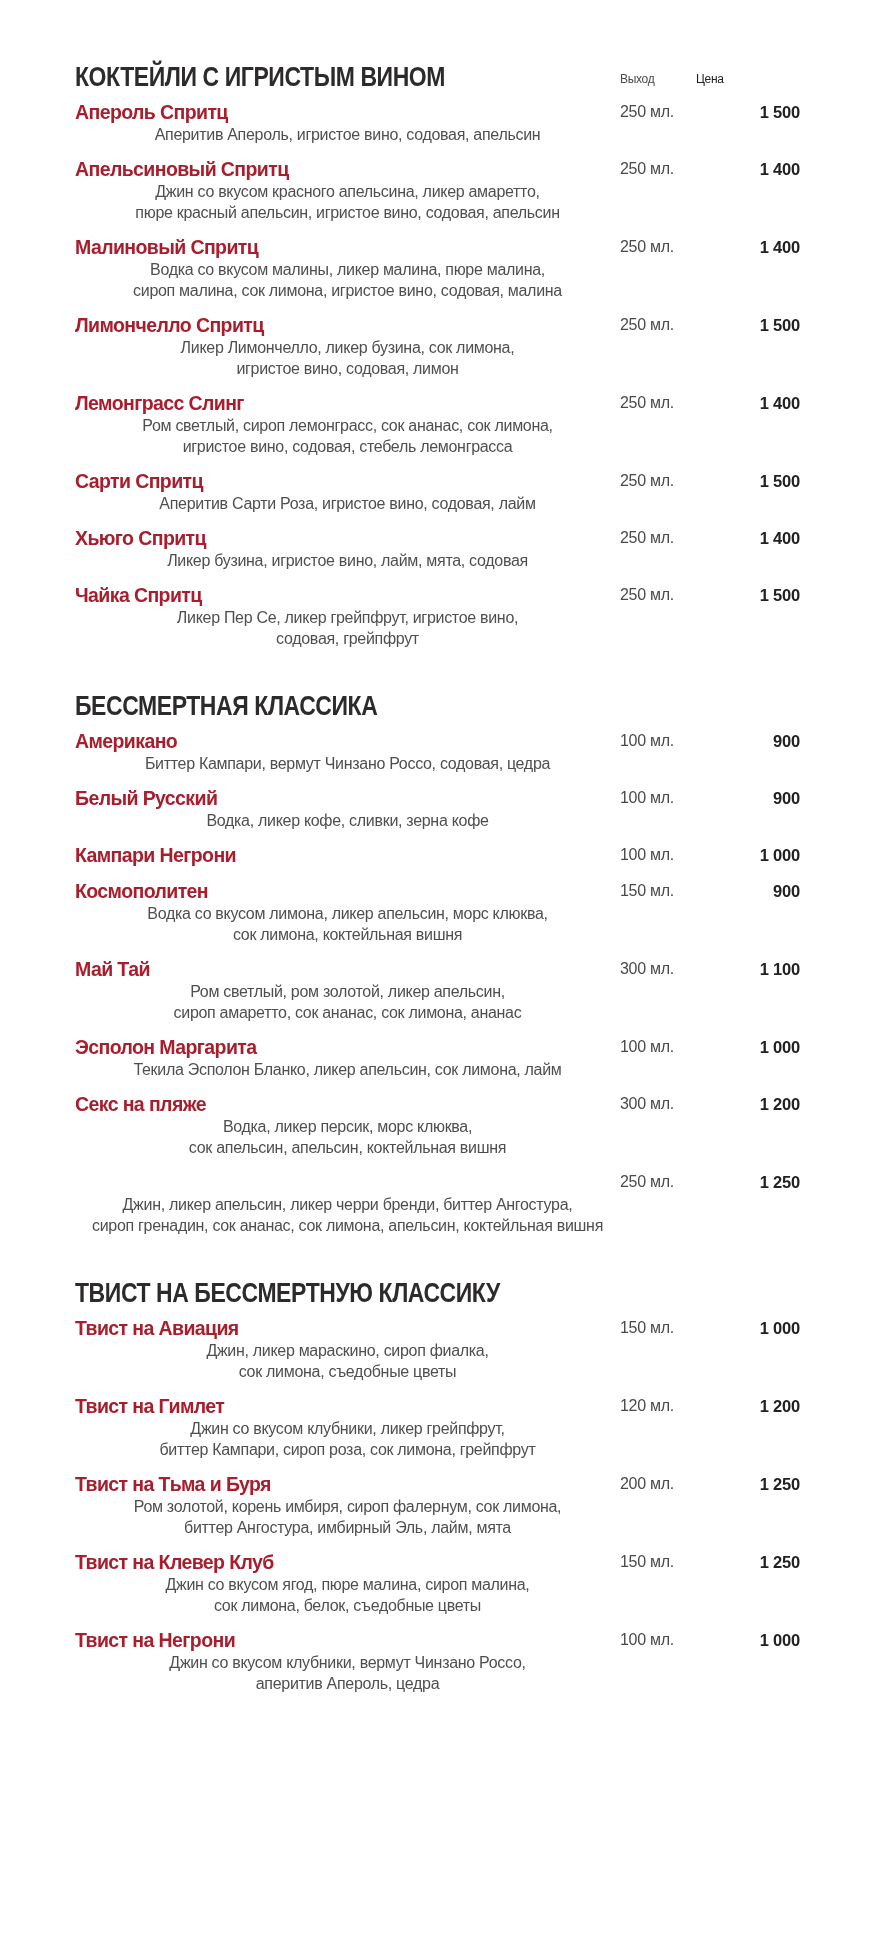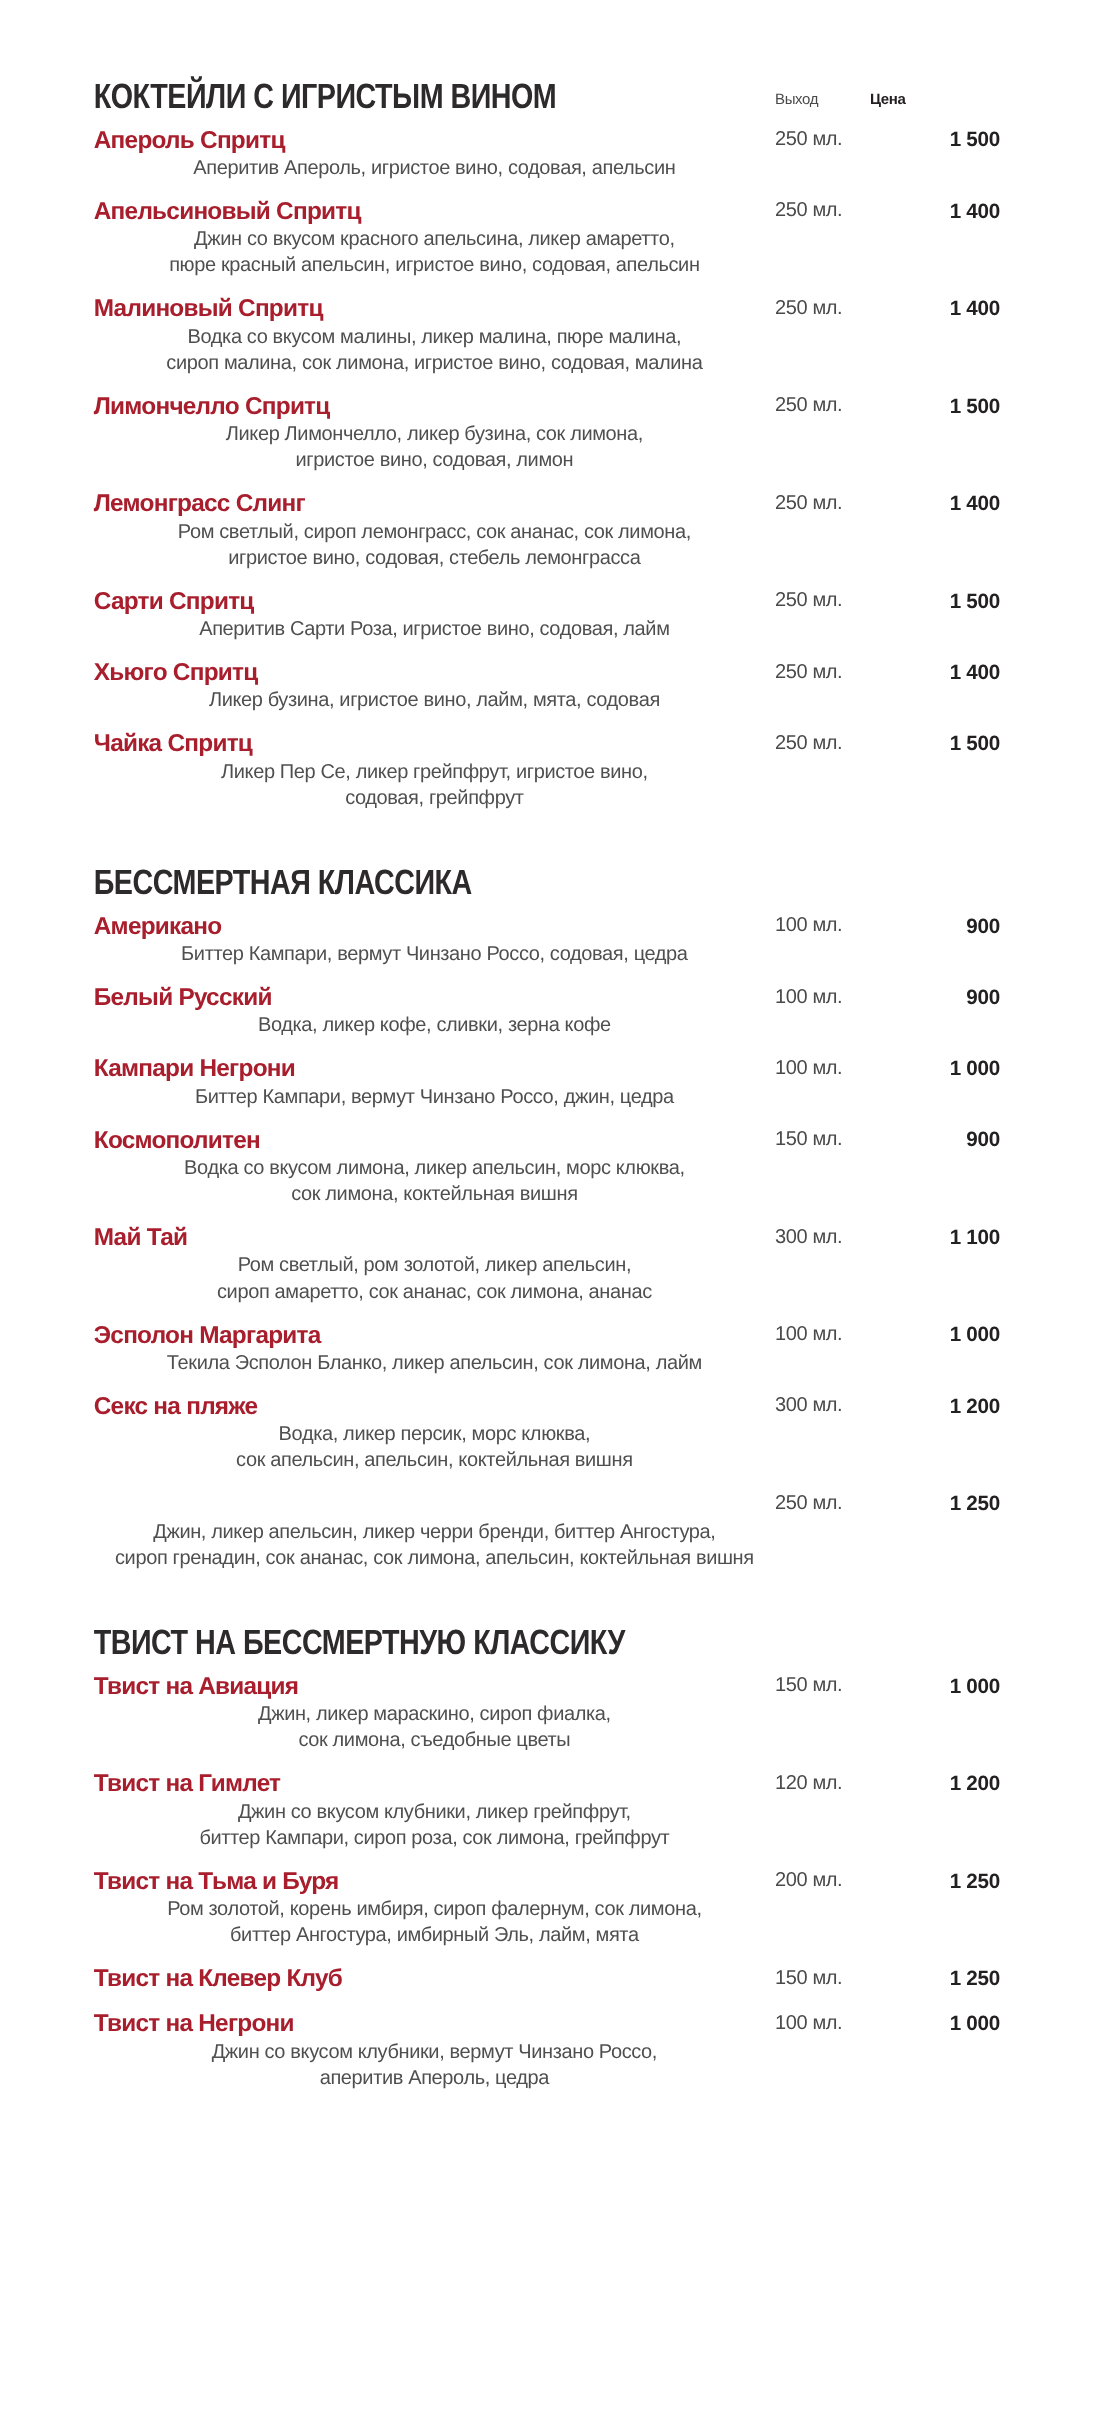--- a/index.html
+++ b/index.html
@@ -43,21 +43,21 @@
   }
   .col-header{
     font-size:12px;
     line-height:24px;
     color:var(--vol);
     letter-spacing:-0.3px;
     white-space:nowrap;
     padding-bottom:1px;
   }
   .col-header.price{
-    font-weight:bold;
+    font-weight:normal;
     color:var(--price);
     margin-top:35px;
   }
   .menu-item{
     display:grid;
     grid-template-columns:1fr 76px 104px;
     grid-template-rows:auto auto;
     margin-bottom:12px;
   }
   .item-name{
@@ -188,21 +188,20 @@
 
   <div class="menu-item">
     <h3 class="item-name">Белый Русский</h3>
     <p class="item-desc">Водка, ликер кофе, сливки, зерна кофе</p>
     <div class="item-volume">100 мл.</div>
     <div class="item-price">900</div>
   </div>
 
   <div class="menu-item">
     <h3 class="item-name">Кампари Негрони</h3>
-    <p class="item-desc">Биттер Кампари, вермут Чинзано Россо, джин, цедра</p>
     <div class="item-volume">100 мл.</div>
     <div class="item-price">1 000</div>
   </div>
 
   <div class="menu-item">
     <h3 class="item-name">Космополитен</h3>
     <p class="item-desc">Водка со вкусом лимона, ликер апельсин, морс клюква,
 сок лимона, коктейльная вишня</p>
     <div class="item-volume">150 мл.</div>
     <div class="item-price">900</div>
@@ -266,20 +265,22 @@
   <div class="menu-item">
     <h3 class="item-name">Твист на Тьма и Буря</h3>
     <p class="item-desc">Ром золотой, корень имбиря, сироп фалернум, сок лимона,
 биттер Ангостура, имбирный Эль, лайм, мята</p>
     <div class="item-volume">200 мл.</div>
     <div class="item-price">1 250</div>
   </div>
 
   <div class="menu-item">
     <h3 class="item-name">Твист на Клевер Клуб</h3>
+    <p class="item-desc">Джин со вкусом ягод, пюре малина, сироп малина,
+сок лимона, белок, съедобные цветы</p>
     <div class="item-volume">150 мл.</div>
     <div class="item-price">1 250</div>
   </div>
 
   <div class="menu-item">
     <h3 class="item-name">Твист на Негрони</h3>
     <p class="item-desc">Джин со вкусом клубники, вермут Чинзано Россо,
 аперитив Апероль, цедра</p>
     <div class="item-volume">100 мл.</div>
     <div class="item-price">1 000</div>

